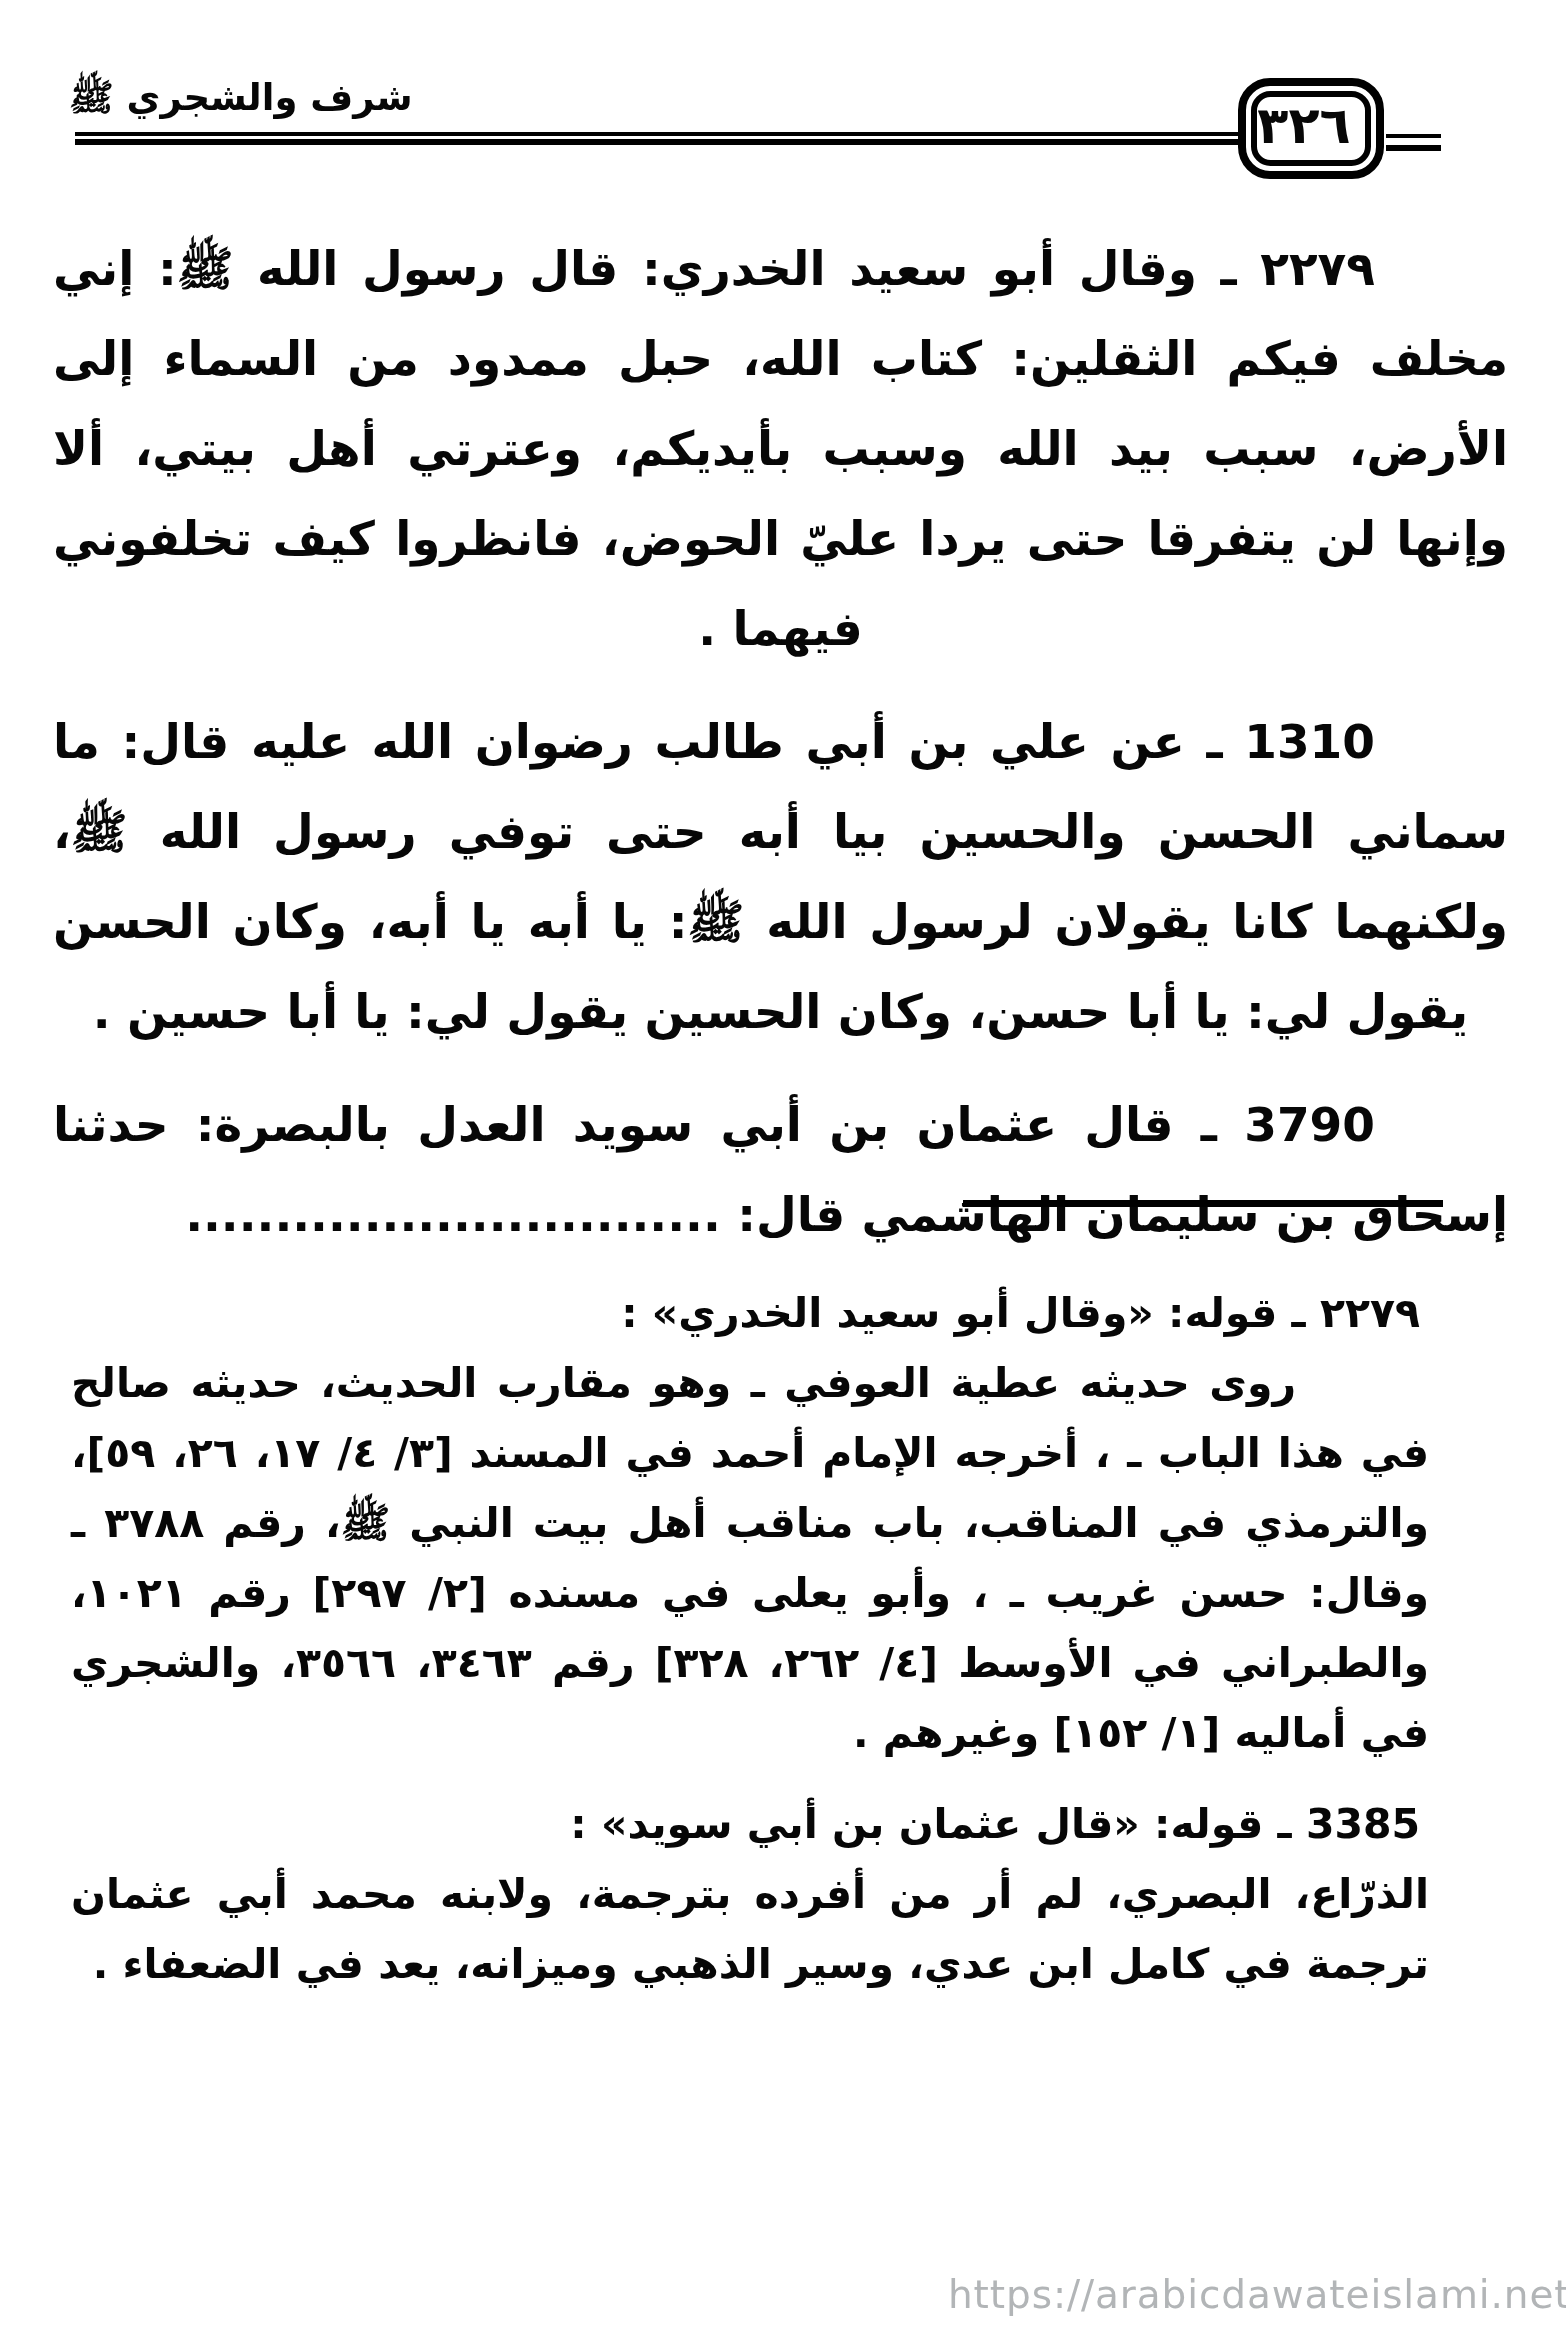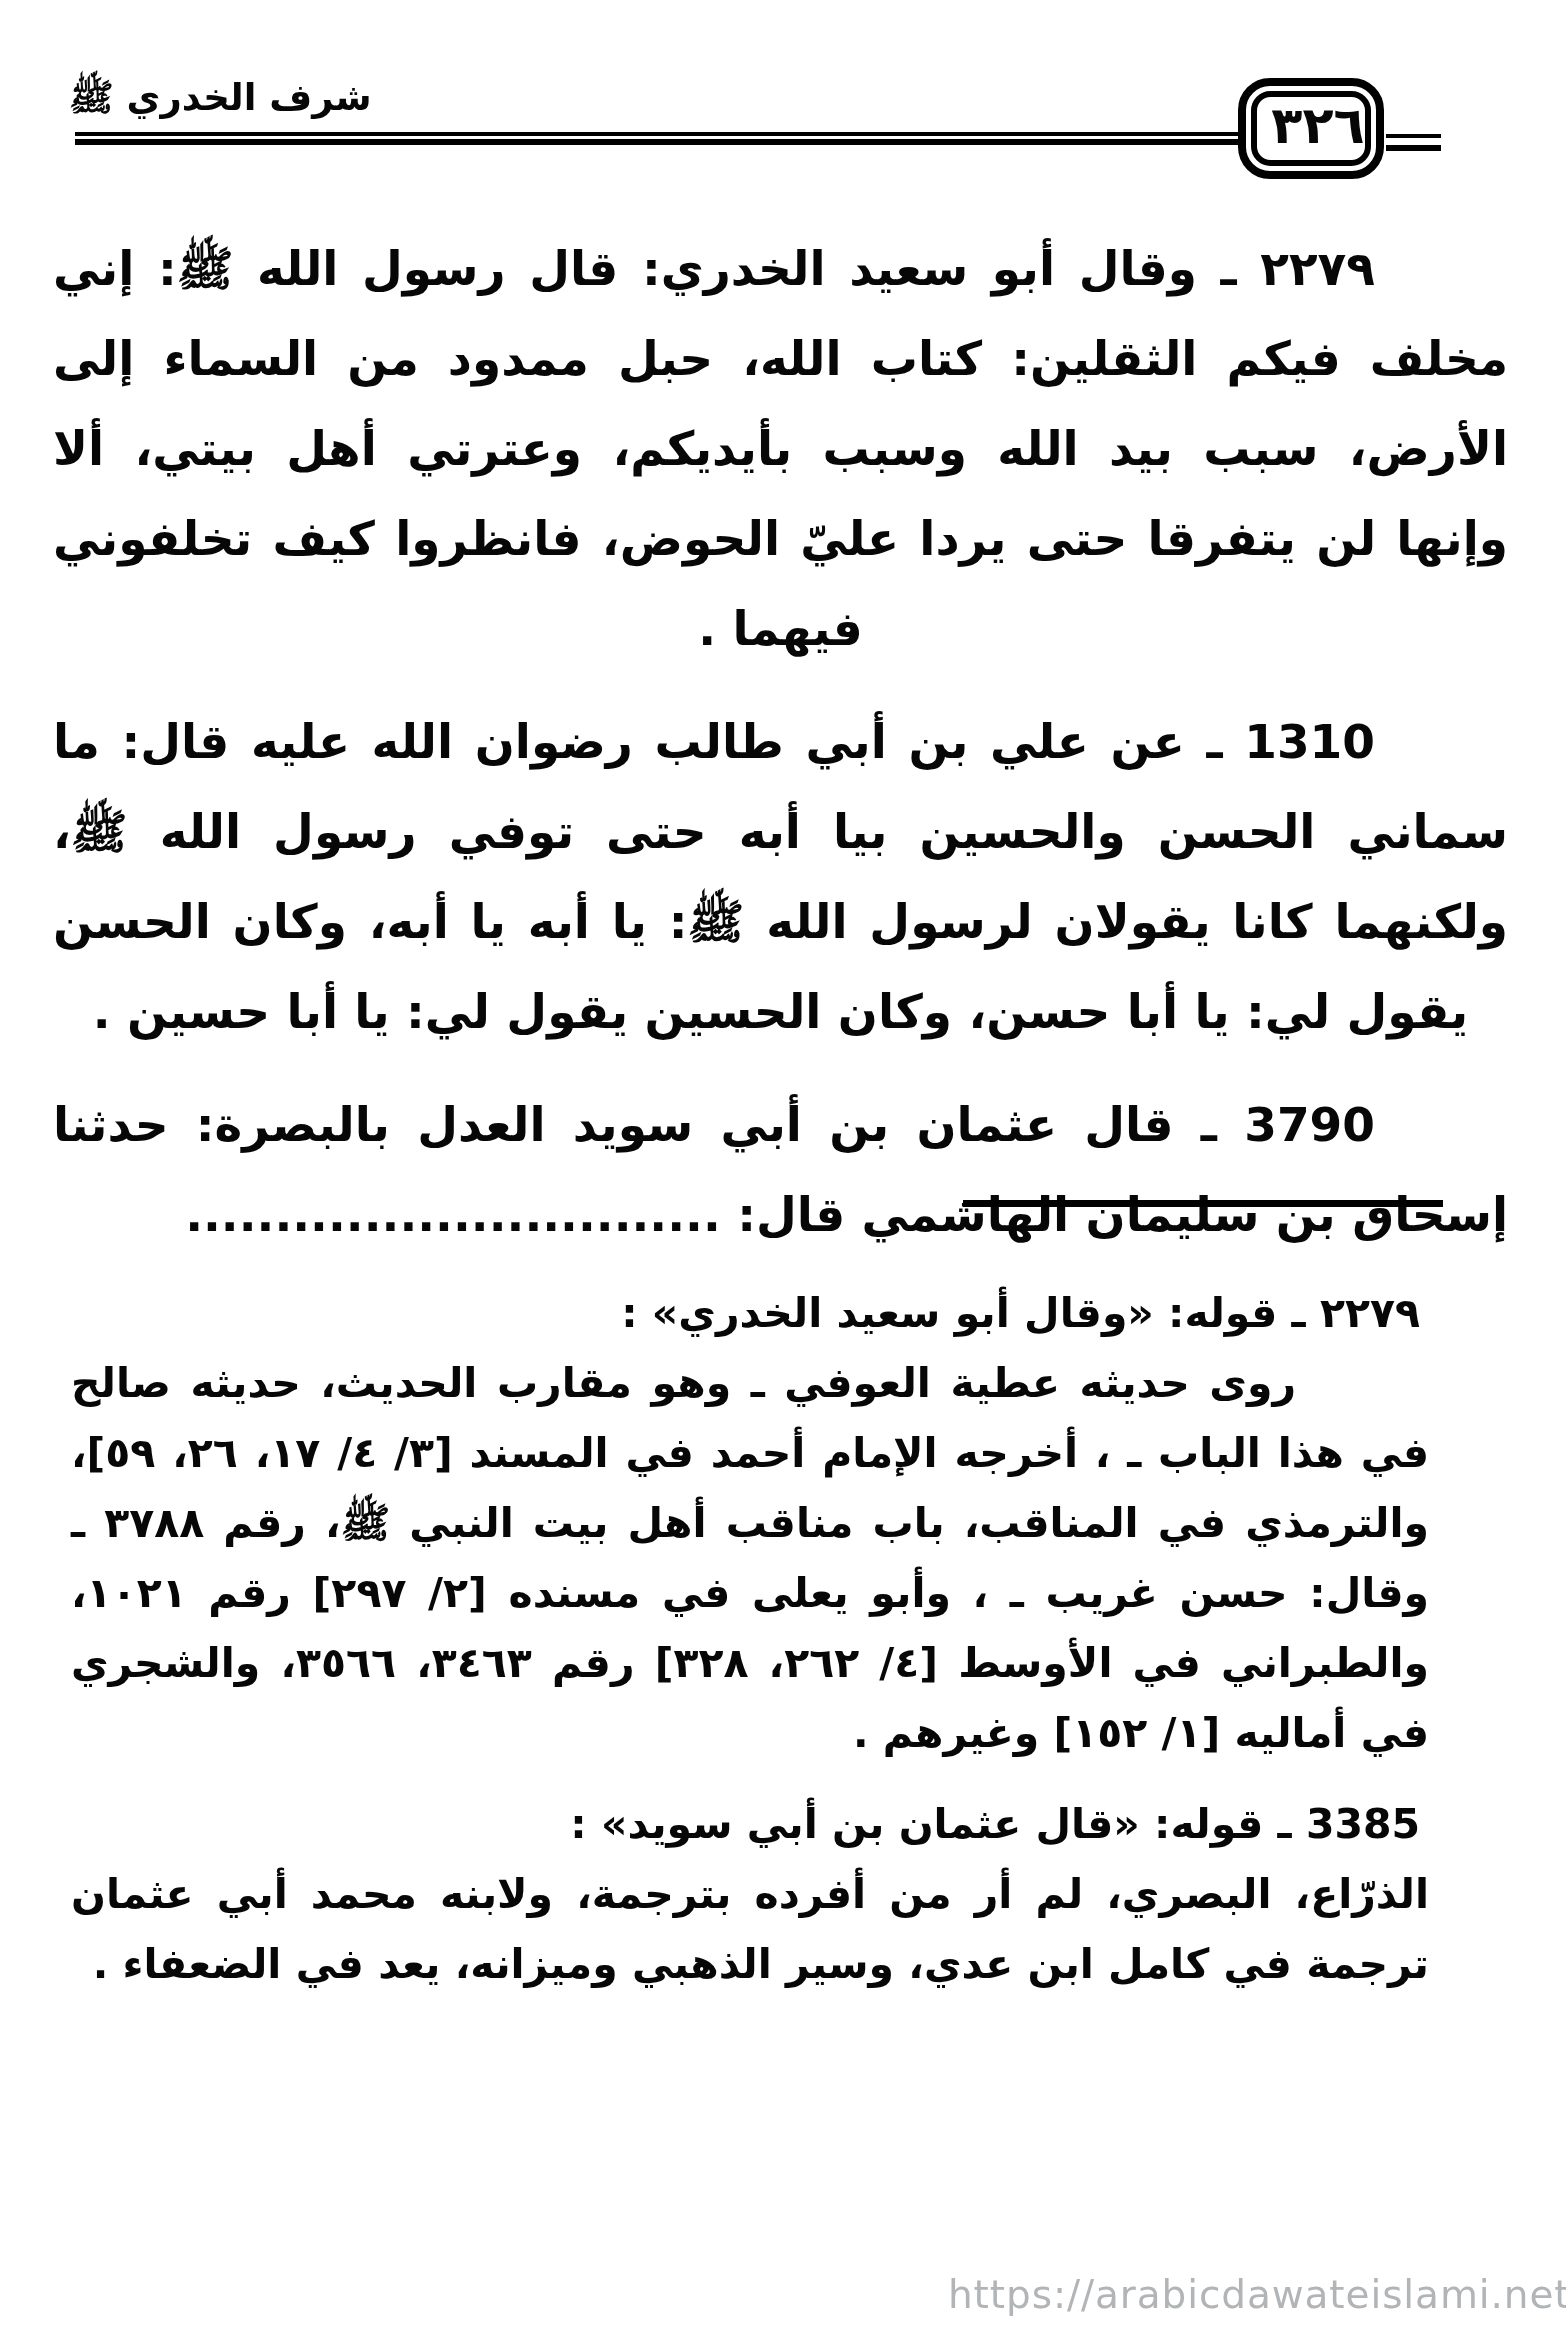--- a/index.html
+++ b/index.html
@@ -25,21 +25,21 @@
   .stub-a{left:1386px;top:134px;width:55px;height:4.4px;}
   .stub-b{left:1386px;top:145px;width:55px;height:6.2px;}
   .badge{
     position:absolute;left:1238px;top:78px;width:146px;height:101px;
     border:8px solid #000;border-radius:32px;box-sizing:border-box;
     background:#fff;
   }
   .badge-inner{
     position:absolute;inset:5.3px;
     border:6.2px solid #000;border-radius:19.5px;
-    display:flex;align-items:center;justify-content:flex-start;
+    display:flex;align-items:center;justify-content:flex-end;
   }
   .badge-inner span{font-size:51px;font-weight:bold;line-height:1;padding-bottom:5.3px;}
   
   .main-text{
     position:absolute;top:224px;right:58px;width:1455px;
     font-size:47px;font-weight:bold;line-height:90px;
     text-align:justify;direction:rtl;
   }
   .main-text p{margin:0;text-indent:133px;}
   .main-text p + p{margin-top:23px;}
@@ -64,21 +64,21 @@
     position:absolute;left:948px;top:2272px;
     font-size:39px;color:#b2b5b7;direction:ltr;
     font-weight:normal;letter-spacing:0.9px;white-space:nowrap;
   }
 </style>
 </head>
 <body>
 
 <div class="page">
 
-  <div class="book-title">شرف الخدري ﷺ</div>
+  <div class="book-title">شرف والشجري ﷺ</div>
   <div class="rule rule-a"></div>
   <div class="rule rule-b"></div>
   <div class="badge">
     <div class="badge-inner">
       <span>٣٢٦</span>
     </div>
   </div>
   <div class="rule stub-a"></div>
   <div class="rule stub-b"></div>
 

